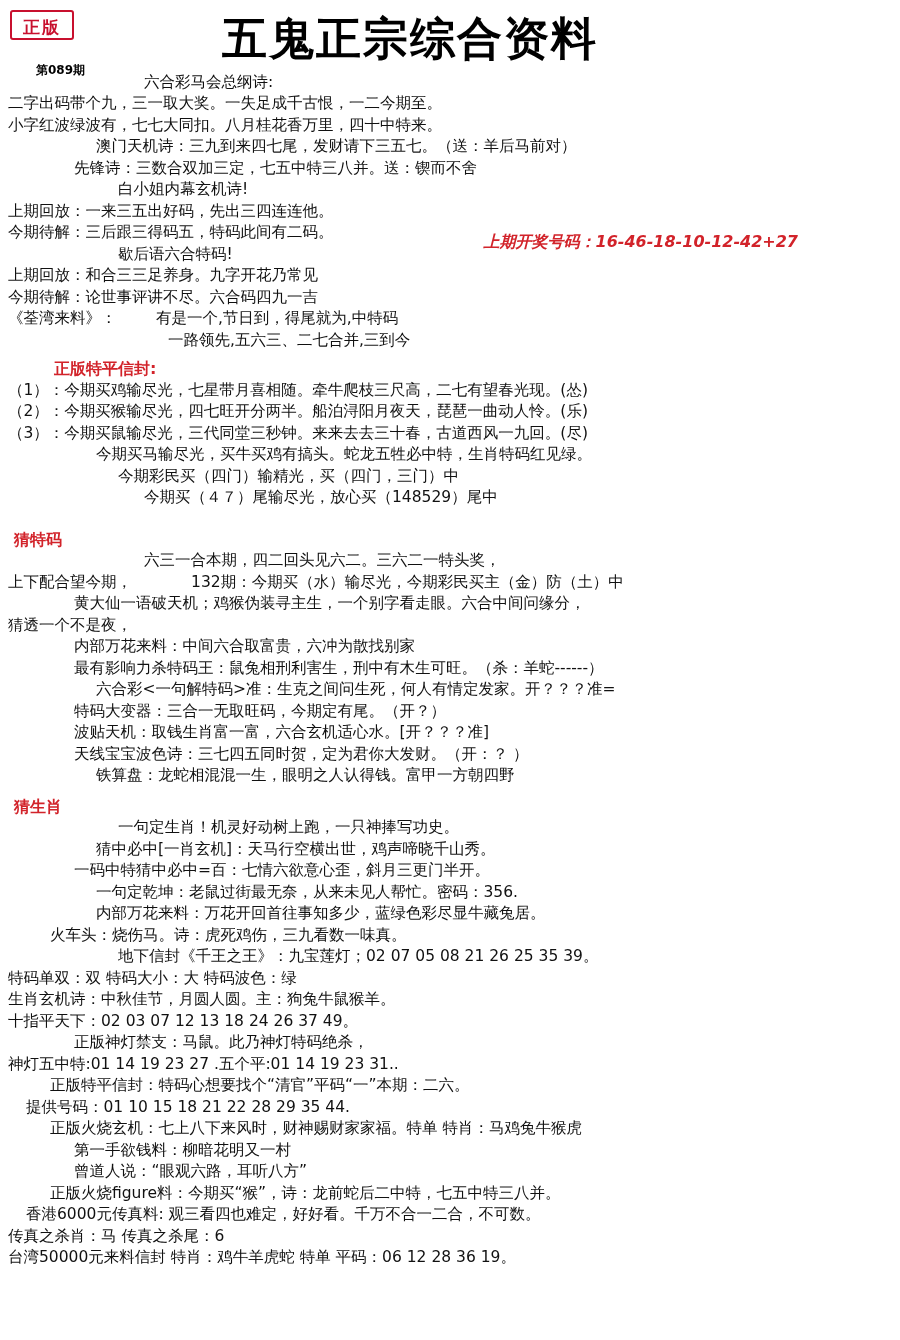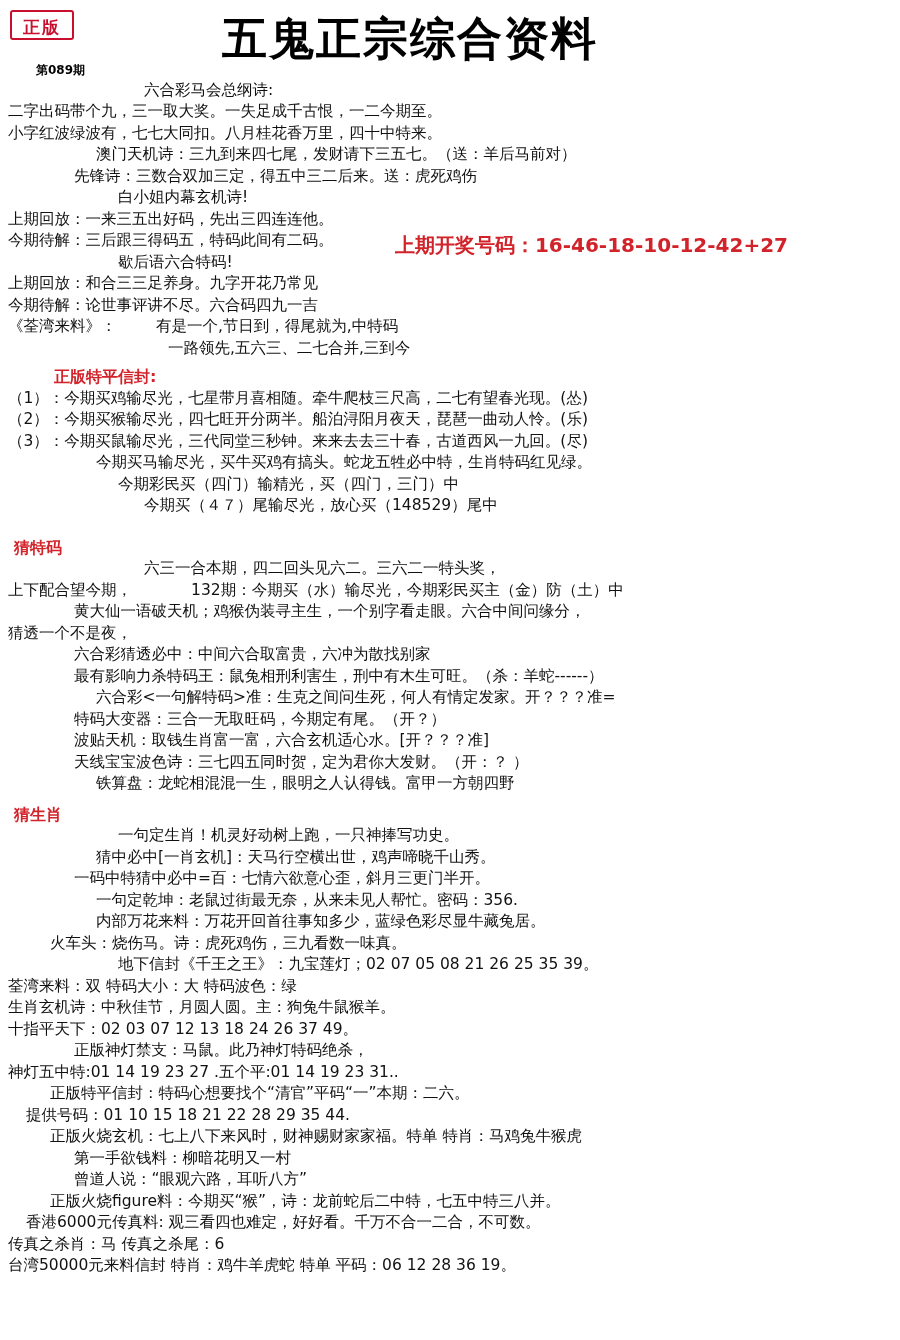--- a/index.html
+++ b/index.html
@@ -38,21 +38,21 @@
     text-align: center;
     letter-spacing: 2px;
     box-sizing: border-box;
   }
   .main-title {
     text-align: center;
     font-size: 45px;
     font-weight: bold;
     letter-spacing: 2px;
     color: #000;
-    margin: 8px 0 16px 0;
+    margin: 8px 0 8px 0;
     line-height: 1.1;
     font-family: "DejaVu Serif", "Liberation Serif", serif;
   }
   .issue {
     position: absolute;
     left: 36px;
     top: 62px;
     font-size: 12px;
     font-weight: bold;
     color: #000;
@@ -85,26 +85,27 @@
   }
   .sect-left {
     color: #d2232a;
     font-weight: bold;
     font-size: 16px;
     padding-left: 6px;
     margin-top: 9px;
   }
   .award {
     position: absolute;
-    right: 24px;
+    right: 14px;
     top: 232px;
-    font-size: 20px;
+    font-size: 16px;
     font-weight: bold;
     color: #d2232a;
     white-space: nowrap;
+    font-style: italic;
   }
   .award .lbl { color: #d2232a; }
   .gap-md { height: 11px; }
 </style>
 </head>
 <body>
 
 <div class="page">
 
   <div class="badge">正版</div>
@@ -116,21 +117,21 @@
   <div class="award">
     <span class="lbl">上期开奖号码：</span><span>16-46-18-10-12-42+27</span>
   </div>
 
   <div class="content">
 
     <div class="ln ind6">六合彩马会总纲诗:</div>
     <div class="ln ind0">二字出码带个九，三一取大奖。一失足成千古恨，一二今期至。</div>
     <div class="ln ind0">小字红波绿波有，七七大同扣。八月桂花香万里，四十中特来。</div>
     <div class="ln ind4">澳门天机诗：三九到来四七尾，发财请下三五七。（送：羊后马前对）</div>
-    <div class="ln ind3">先锋诗：三数合双加三定，得五中三二后来。送：虎死鸡伤</div>
+    <div class="ln ind3">先锋诗：三数合双加三定，七五中特三八并。送：锲而不舍</div>
     <div class="ln ind5">白小姐内幕玄机诗!</div>
     <div class="ln ind0">上期回放：一来三五出好码，先出三四连连他。</div>
     <div class="ln ind0">今期待解：三后跟三得码五，特码此间有二码。</div>
     <div class="ln ind5">歇后语六合特码!</div>
     <div class="ln ind0">上期回放：和合三三足养身。九字开花乃常见</div>
     <div class="ln ind0">今期待解：论世事评讲不尽。六合码四九一吉</div>
     <div class="ln ind0">《荃湾来料》：        有是一个,节日到，得尾就为,中特码</div>
     <div class="ln ind7">一路领先,五六三、二七合并,三到今</div>
 
     <div class="sect">正版特平信封:</div>
@@ -143,38 +144,38 @@
     <div class="ln ind6">今期买（４７）尾输尽光，放心买（148529）尾中</div>
 
     <div class="gap-md"></div>
 
     <div class="sect-left">猜特码</div>
 
     <div class="ln ind6">六三一合本期，四二回头见六二。三六二一特头奖，</div>
     <div class="ln ind0">上下配合望今期，            132期：今期买（水）输尽光，今期彩民买主（金）防（土）中</div>
     <div class="ln ind3">黄大仙一语破天机；鸡猴伪装寻主生，一个别字看走眼。六合中间问缘分，</div>
     <div class="ln ind0">猜透一个不是夜，</div>
-    <div class="ln ind3">六合彩猜透必中：中间六合取富贵，六冲为散找别家</div>
+    <div class="ln ind3">内部万花来料：中间六合取富贵，六冲为散找别家</div>
     <div class="ln ind3">最有影响力杀特码王：鼠兔相刑利害生，刑中有木生可旺。（杀：羊蛇------）</div>
     <div class="ln ind4">六合彩&lt;一句解特码&gt;准：生克之间问生死，何人有情定发家。开？？？准=</div>
     <div class="ln ind3">特码大变器：三合一无取旺码，今期定有尾。（开？）</div>
     <div class="ln ind3">波贴天机：取钱生肖富一富，六合玄机适心水。[开？？？准]</div>
     <div class="ln ind3">天线宝宝波色诗：三七四五同时贺，定为君你大发财。（开：？ ）</div>
     <div class="ln ind4">铁算盘：龙蛇相混混一生，眼明之人认得钱。富甲一方朝四野</div>
 
     <div class="sect-left">猜生肖</div>
 
     <div class="ln ind5">一句定生肖！机灵好动树上跑，一只神捧写功史。</div>
     <div class="ln ind4">猜中必中[一肖玄机]：天马行空横出世，鸡声啼晓千山秀。</div>
     <div class="ln ind3">一码中特猜中必中=百：七情六欲意心歪，斜月三更门半开。</div>
     <div class="ln ind4">一句定乾坤：老鼠过街最无奈，从来未见人帮忙。密码：356.</div>
     <div class="ln ind4">内部万花来料：万花开回首往事知多少，蓝绿色彩尽显牛藏兔居。</div>
     <div class="ln ind2">火车头：烧伤马。诗：虎死鸡伤，三九看数一味真。</div>
     <div class="ln ind5">地下信封《千王之王》：九宝莲灯；02 07 05 08 21 26 25 35 39。</div>
-    <div class="ln ind0">荃湾来料：双 特码大小：大 特码波色：绿</div>
+    <div class="ln ind0">特码单双：双 特码大小：大 特码波色：绿</div>
     <div class="ln ind0">生肖玄机诗：中秋佳节，月圆人圆。主：狗兔牛鼠猴羊。</div>
     <div class="ln ind0">十指平天下：02 03 07 12 13 18 24 26 37 49。</div>
     <div class="ln ind3">正版神灯禁支：马鼠。此乃神灯特码绝杀，</div>
     <div class="ln ind0">神灯五中特:01 14 19 23 27 .五个平:01 14 19 23 31..</div>
     <div class="ln ind2">正版特平信封：特码心想要找个“清官”平码“一”本期：二六。</div>
     <div class="ln ind1">提供号码：01 10 15 18 21 22 28 29 35 44.</div>
     <div class="ln ind2">正版火烧玄机：七上八下来风时，财神赐财家家福。特单 特肖：马鸡兔牛猴虎</div>
     <div class="ln ind3">第一手欲钱料：柳暗花明又一村</div>
     <div class="ln ind3">曾道人说：“眼观六路，耳听八方”</div>
     <div class="ln ind2">正版火烧figure料：今期买“猴”，诗：龙前蛇后二中特，七五中特三八并。</div>

